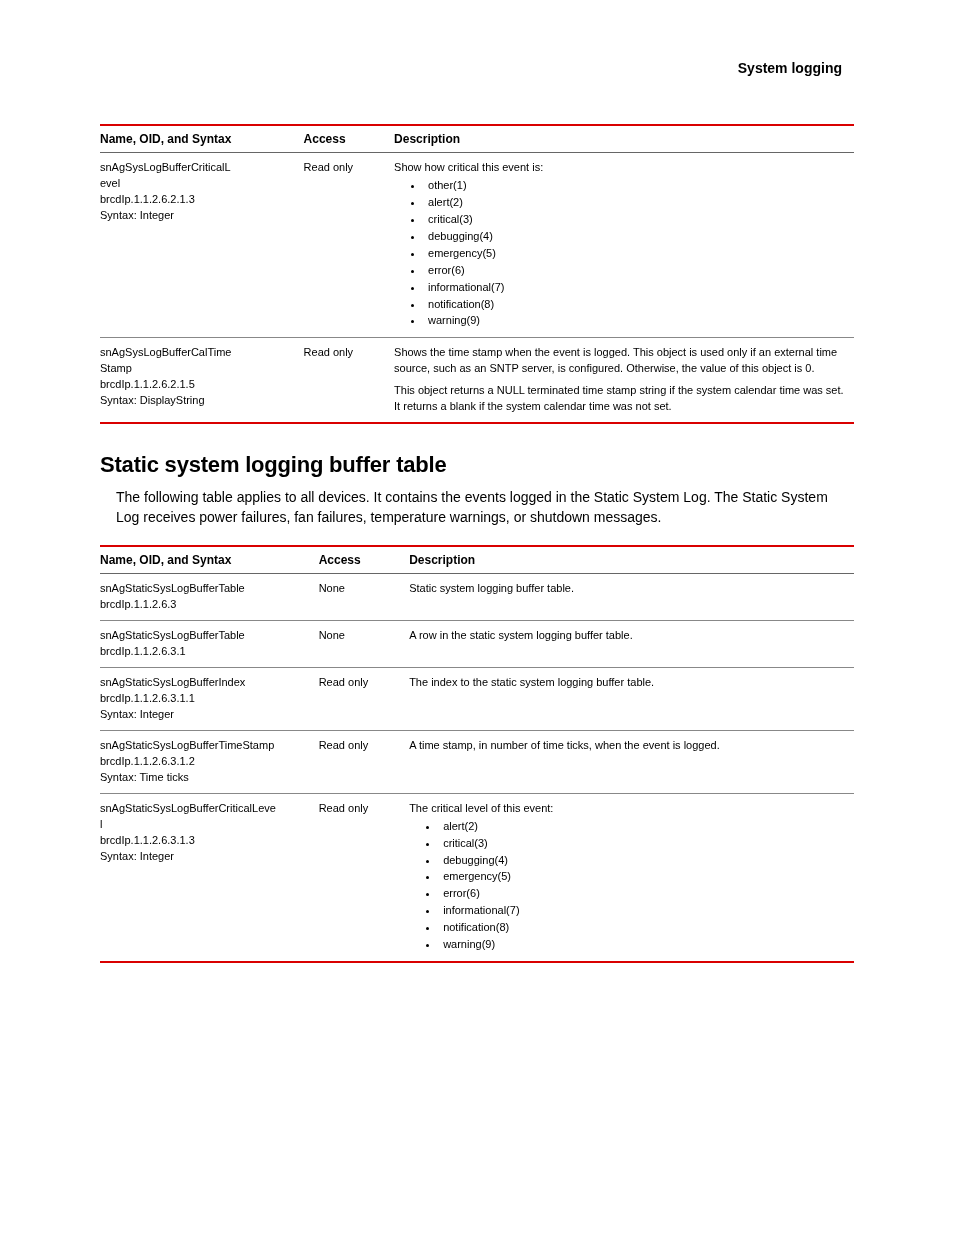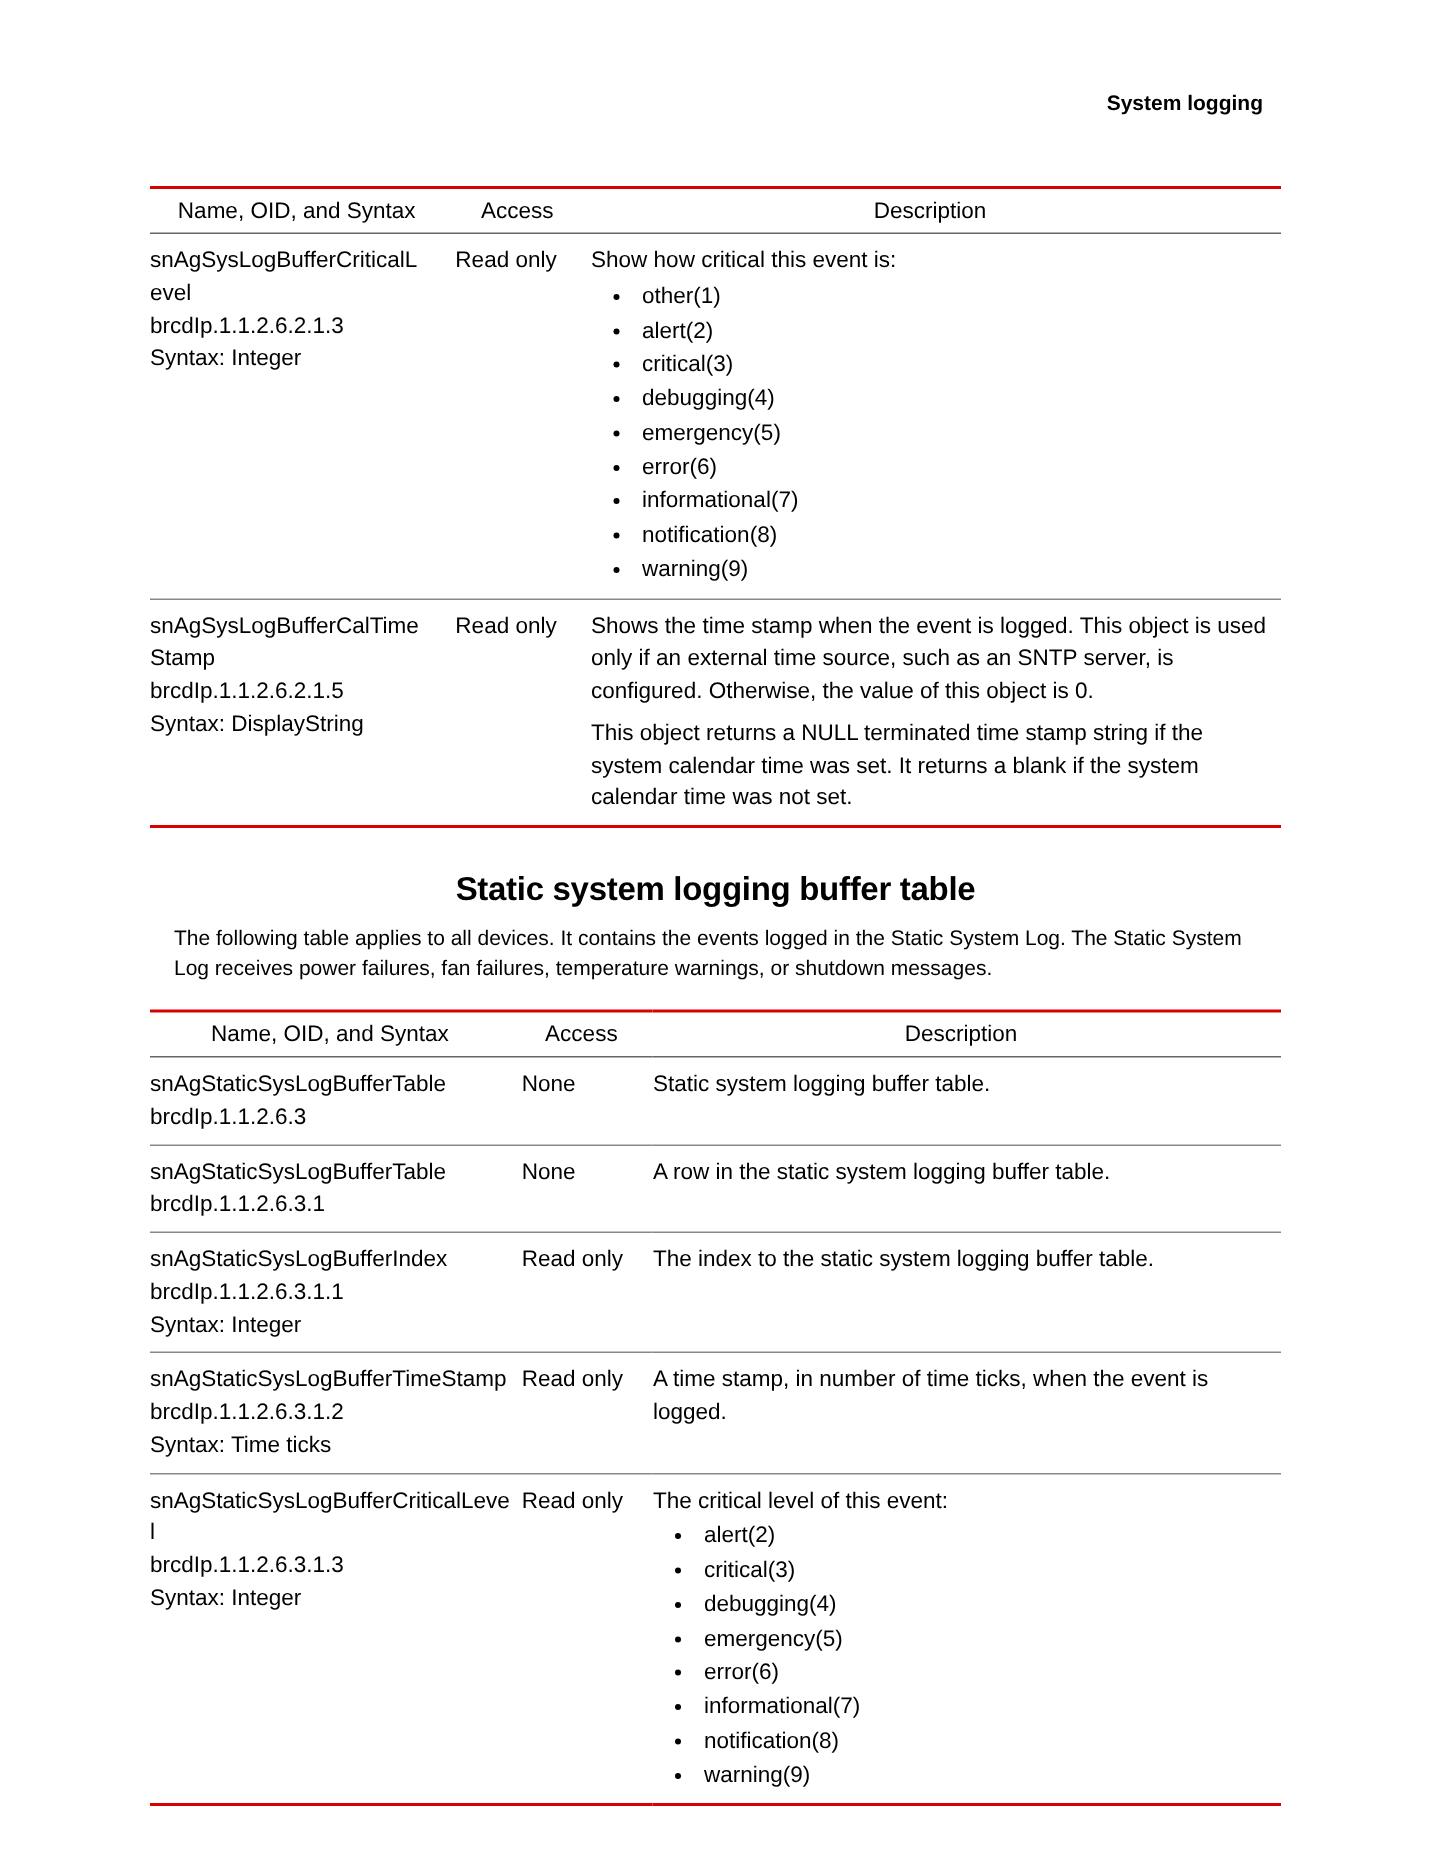--- a/index.html
+++ b/index.html
@@ -21,29 +21,29 @@
   }
   table.mib {
     width: 100%;
     border-collapse: collapse;
     margin-bottom: 28px;
   }
   table.mib thead tr {
     border-top: 2px solid #d90000;
   }
   table.mib thead th {
-    text-align: center;
-    font-weight: normal;
-    font-size: 15px;
+    text-align: left;
+    font-weight: bold;
+    font-size: 12px;
     padding: 6px 8px 6px 0;
     border-bottom: 1px solid #666;
   }
   table.mib tbody td {
     vertical-align: top;
-    font-size: 15px;
+    font-size: 11px;
     padding: 7px 8px 7px 0;
     border-bottom: 1px solid #888;
     line-height: 1.45;
   }
   table.mib tbody tr:last-child td {
     border-bottom: 2px solid #d90000;
   }
   .col-name { width: 27%; }
   .col-acc  { width: 12%; }
   .col-desc { width: 61%; }
@@ -59,21 +59,20 @@
     margin: 0;
     padding: 0 0 1px 4px;
   }
   h2.section {
     font-family: Arial, Helvetica, sans-serif;
     font-weight: normal;
     font-size: 22px;
     margin: 18px 0 10px 0;
     font-stretch: condensed;
     letter-spacing: -0.2px;
-    text-align: center;
   }
   h2.section { font-weight: 600; }
   p.body {
     font-size: 14px;
     line-height: 1.4;
     margin: 0 0 18px 16px;
   }
 </style>
 </head>
 <body>

